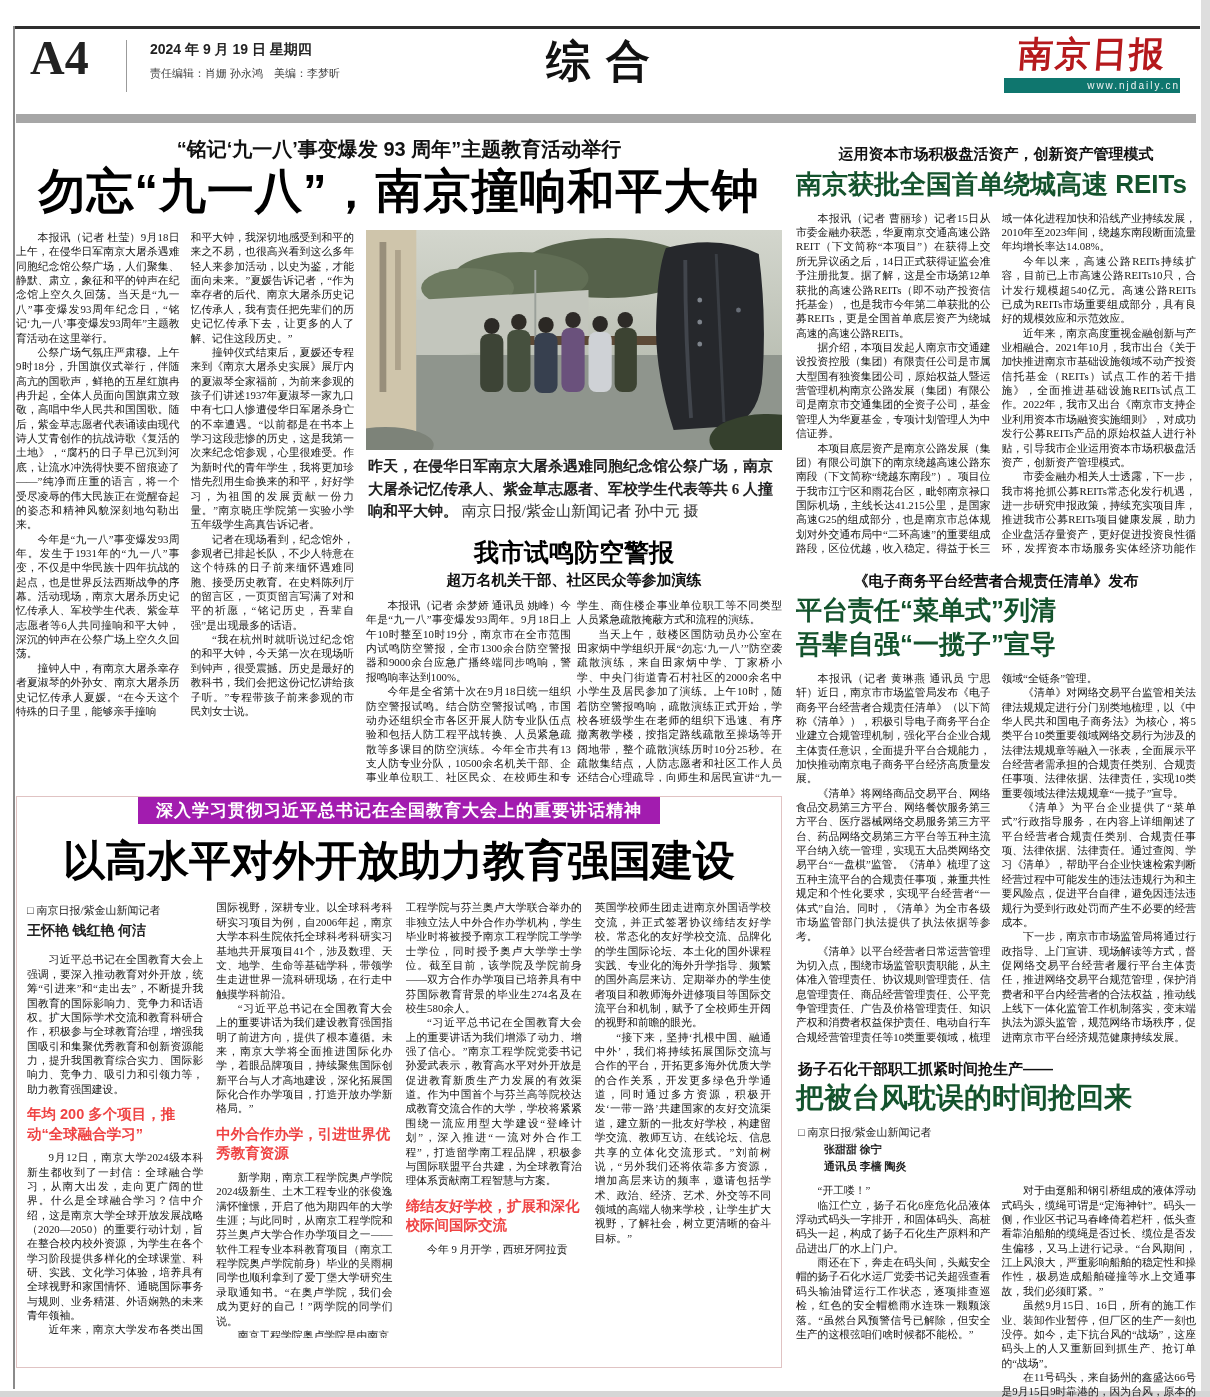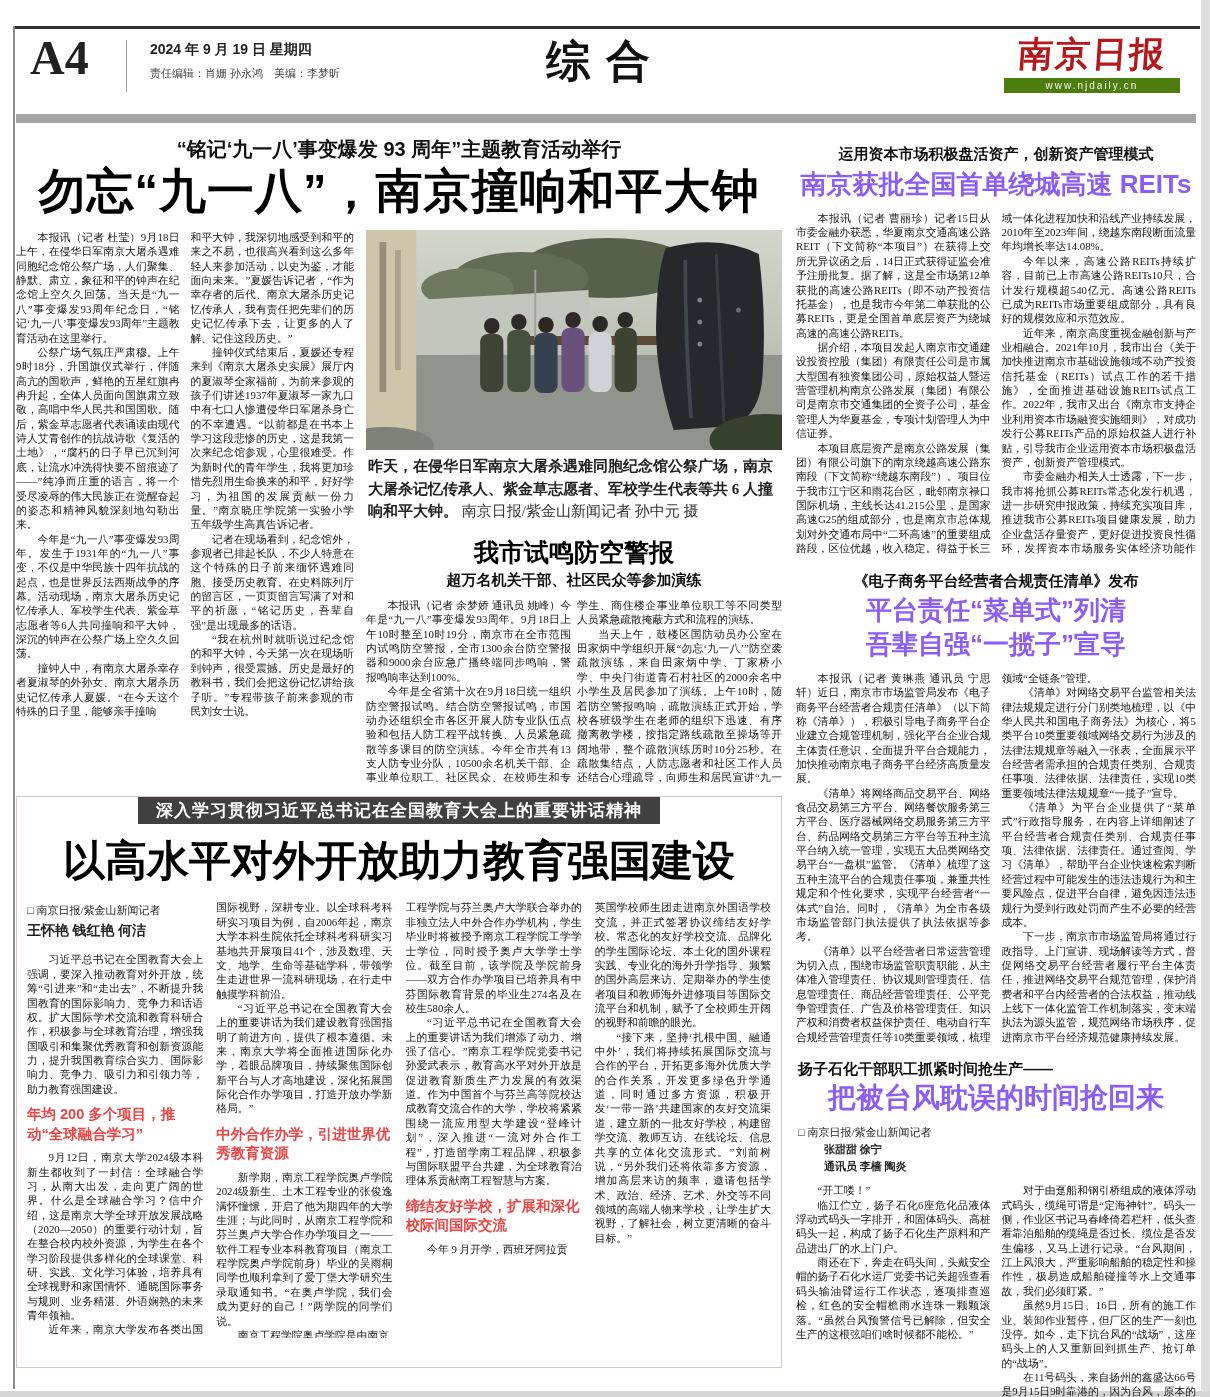--- a/index.html
+++ b/index.html
@@ -16,22 +16,22 @@
   .pagenum{position:absolute;left:14px;top:4px;font:bold 48px/1 "Liberation Serif",serif;color:#222;}
   .hdr-div{position:absolute;left:110px;top:10px;height:52px;width:1px;background:#9b9b9b;}
   .hdr-date{position:absolute;left:134px;top:10px;}
   .hdr-date .d1{font:bold 14px/1.3 "Liberation Sans",sans-serif;color:#222;}
   .hdr-date .d2{font:11px/1.3 "Liberation Sans",sans-serif;color:#444;margin-top:8px;}
   .section{position:absolute;left:0;right:0;top:2px;text-align:center;
            font:bold 44px/1.3 "Liberation Sans",sans-serif;letter-spacing:16px;color:#111;}
   .masthead{position:absolute;right:16px;top:6px;width:176px;text-align:center;}
   .masthead .mh{font:bold 35px/1.1 "Liberation Serif",serif;color:#b5191c;
                 transform:skewX(-4deg);letter-spacing:2px;}
-  .masthead .site{margin-top:3px;background:#4d7c0f;color:#f4f4f4;
-                  font:10px/15px "Liberation Sans",sans-serif;letter-spacing:2px;}
+  .masthead .site{margin-top:3px;background:#0f766e;color:#f4f4f4;
+                  font:10px/15px "Liberation Sans",sans-serif;letter-spacing:2px;text-align:right;}
   .hdr-rule{position:absolute;left:16px;right:14px;top:114px;height:9px;background:#a6a6a6;}
 
   
   .content{position:absolute;left:16px;right:14px;top:130px;bottom:8px;display:flex;gap:14px;}
   .left{width:766px;flex:none;}
   .right{flex:1;min-width:0;}
 
   
   .bp{margin:0;font-size:10.8px;line-height:1.33;text-align:justify;text-indent:2em;color:#151515;}
   .bp.cont{text-indent:0;}
@@ -50,32 +50,32 @@
   .siren{flex:1;overflow:hidden;}
   .siren h2{text-align:center;font:bold 25px/1.2 "Liberation Sans",sans-serif;margin:8px 0 3px;color:#000;}
   .siren .sub{text-align:center;font:bold 15px/1.3 "Liberation Sans",sans-serif;margin:0 0 9px;color:#111;}
   .siren-body{display:flex;gap:6px;height:232px;}
   .scol{flex:1;overflow:hidden;}
 
   
   .edu{border:1px solid #e0c3c3;margin-top:14px;height:572px;box-sizing:border-box;
        padding:0 10px 8px;overflow:hidden;}
   .banner-wrap{text-align:center;margin-top:-1px;}
-  .banner{display:inline-block;background:#404040;color:#fff;
+  .banner{display:inline-block;background:#a21caf;color:#fff;
           font:bold 17px/1 "Liberation Sans",sans-serif;padding:6px 18px 5px;letter-spacing:1px;}
   .edu h1{text-align:center;font:bold 42px/1.2 "Liberation Sans",sans-serif;margin:12px 0 14px;color:#000;}
   .edu-body{display:flex;gap:13px;height:438px;}
   .ecol{flex:1;overflow:hidden;min-width:0;}
   .byline{font-size:11px;line-height:1.6;color:#222;margin:2px 0 10px;}
   .byline b{font-size:14px;}
   .subhead{color:#ef4444;font:bold 14.5px/1.35 "Liberation Sans",sans-serif;margin:9px 0 6px;}
 
   
   .rart .kicker{text-align:center;font:bold 15px/1.3 "Liberation Sans",sans-serif;margin:14px 0 4px;color:#111;}
-  .rart h2{text-align:center;font:bold 26px/1.28 "Liberation Sans",sans-serif;margin:0 0 10px;color:#8b5cf6;}
+  .rart h2{font:bold 26px/1.28 "Liberation Sans",sans-serif;margin:0 0 10px;color:#14532d;}
   .rbody{display:flex;gap:11px;}
   .rcol{flex:1;overflow:hidden;min-width:0;}
   .reits-body{height:346px;}
   .plat-body{height:372px;}
   .typ .kicker{text-align:left;margin:16px 0 2px;padding-left:2px;}
   .typ h2{font-size:28px;margin:2px 0 8px;}
   .typ-byline{font-size:11px;line-height:1.55;margin:0 0 8px;padding-left:2px;color:#222;}
   .typ-byline .names{padding-left:26px;font-weight:bold;}
   .typ-body{height:242px;}
 </style>

